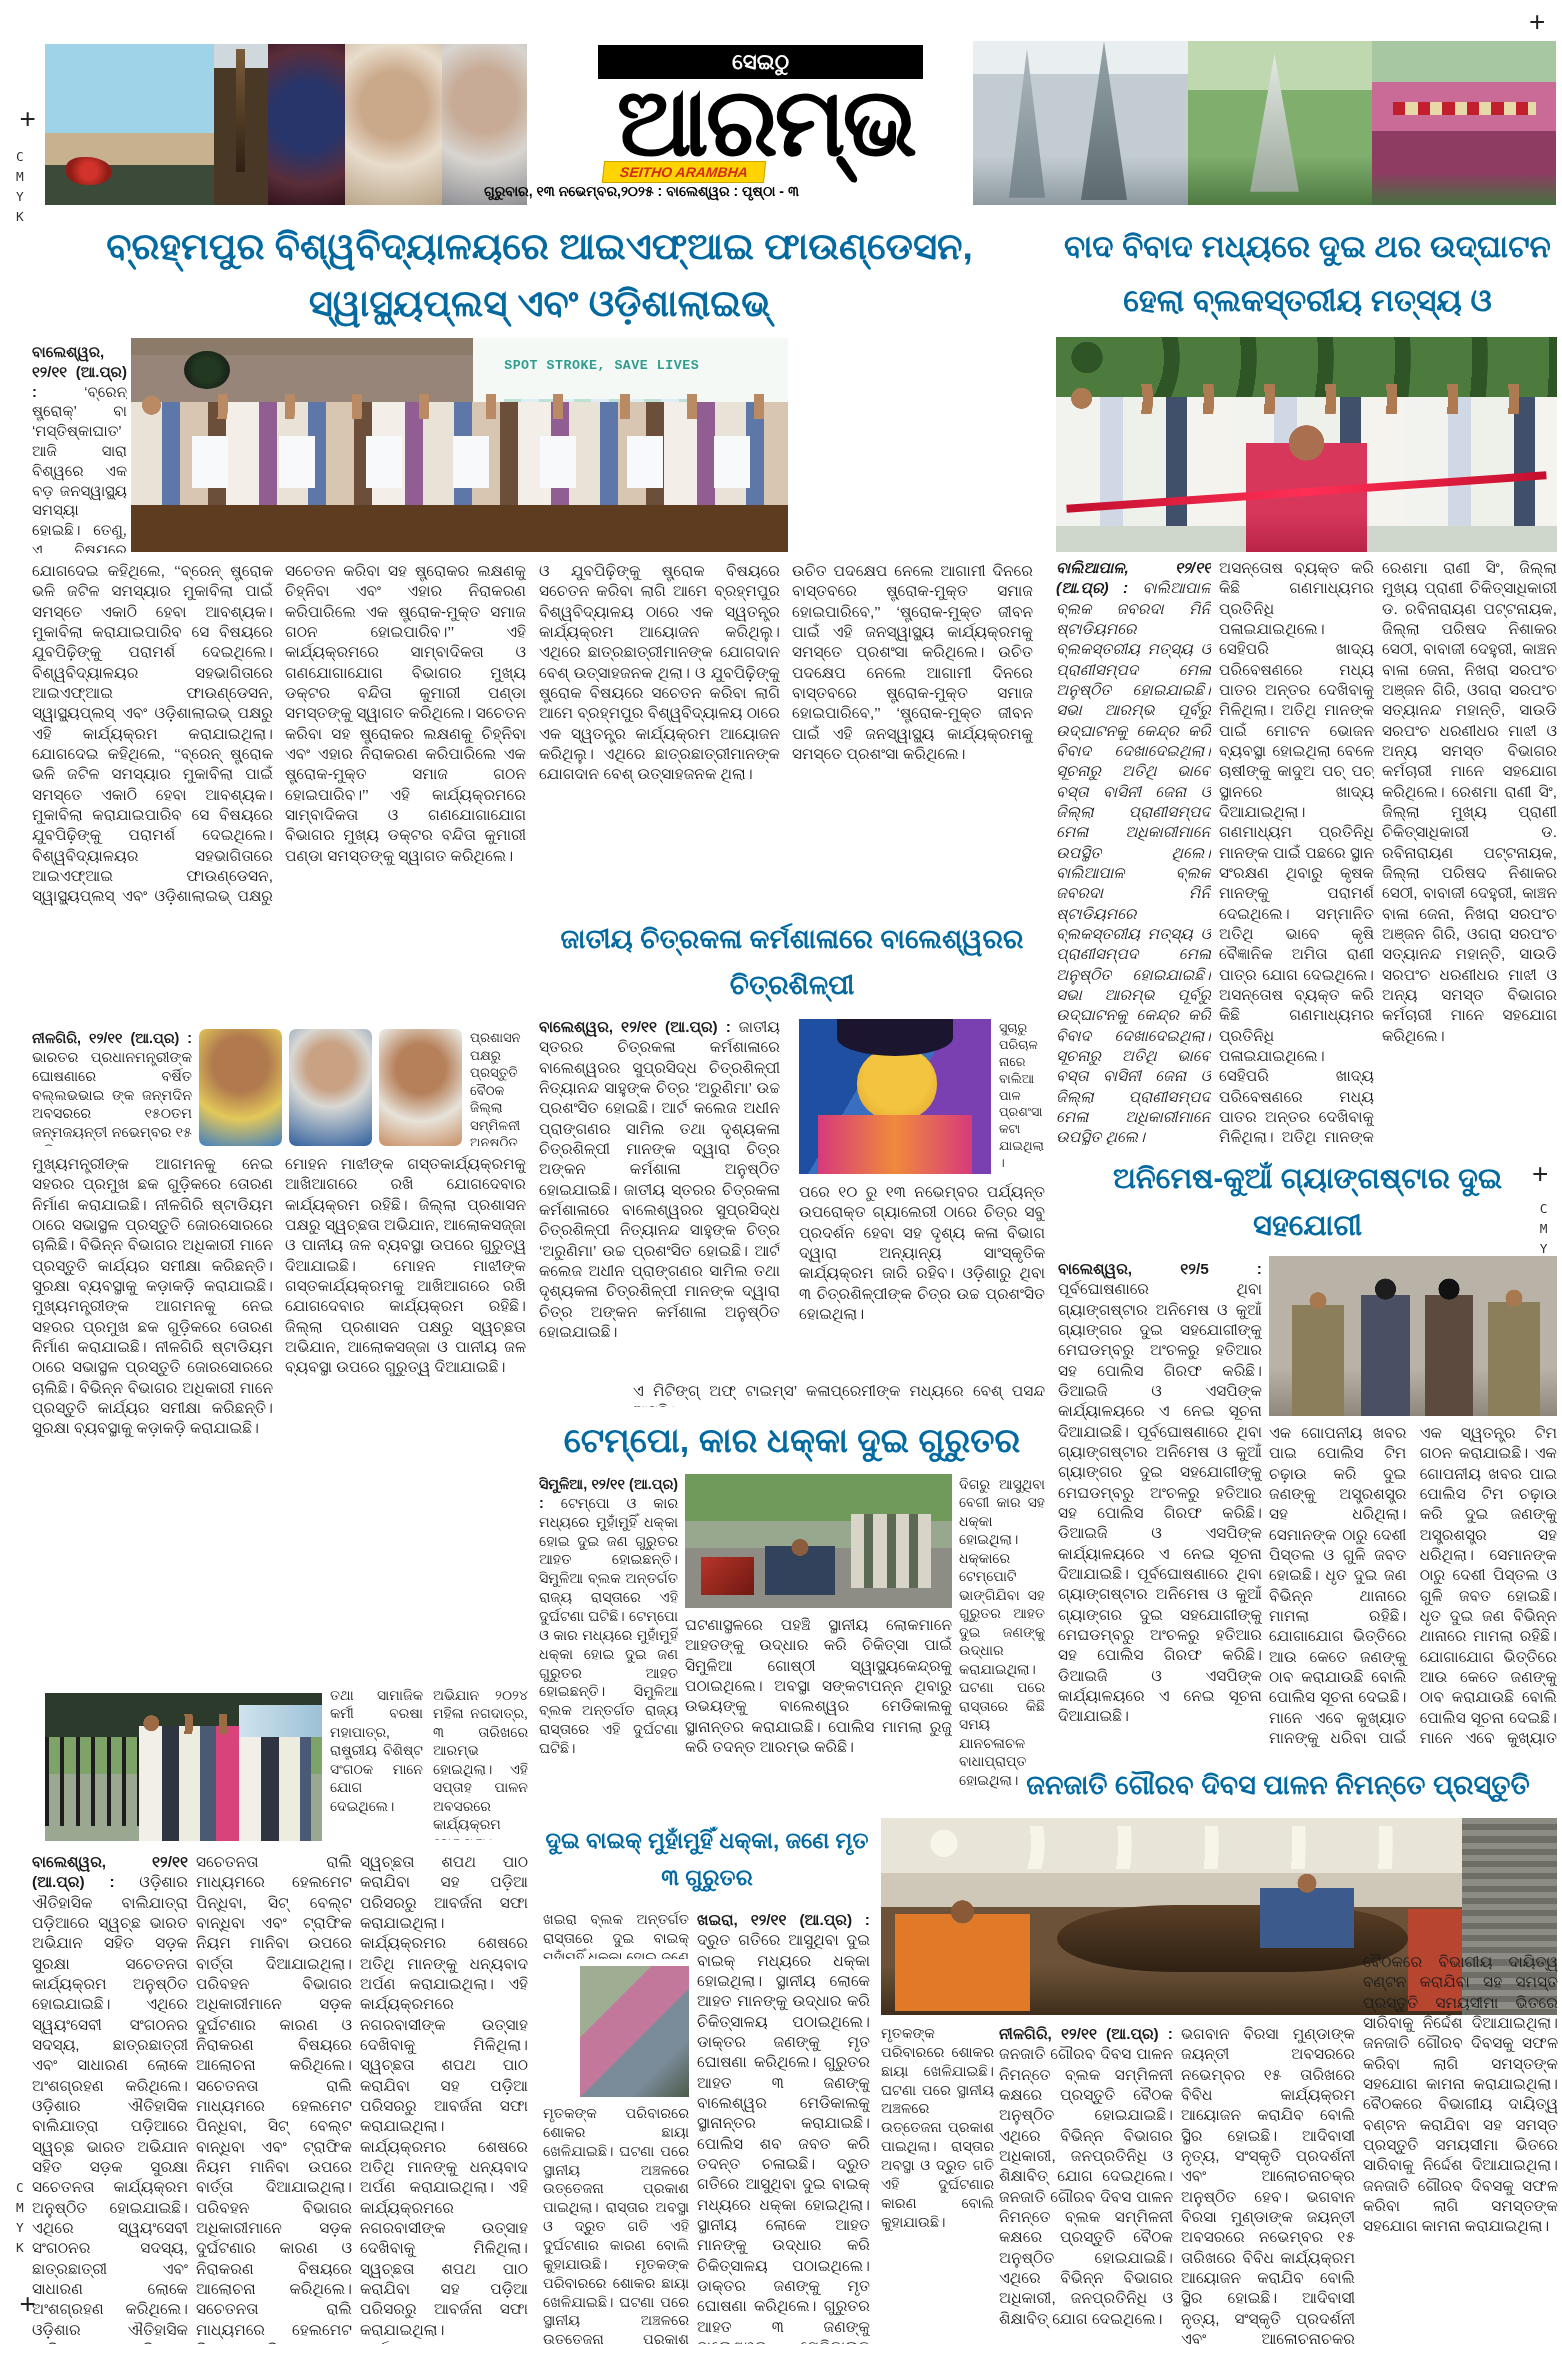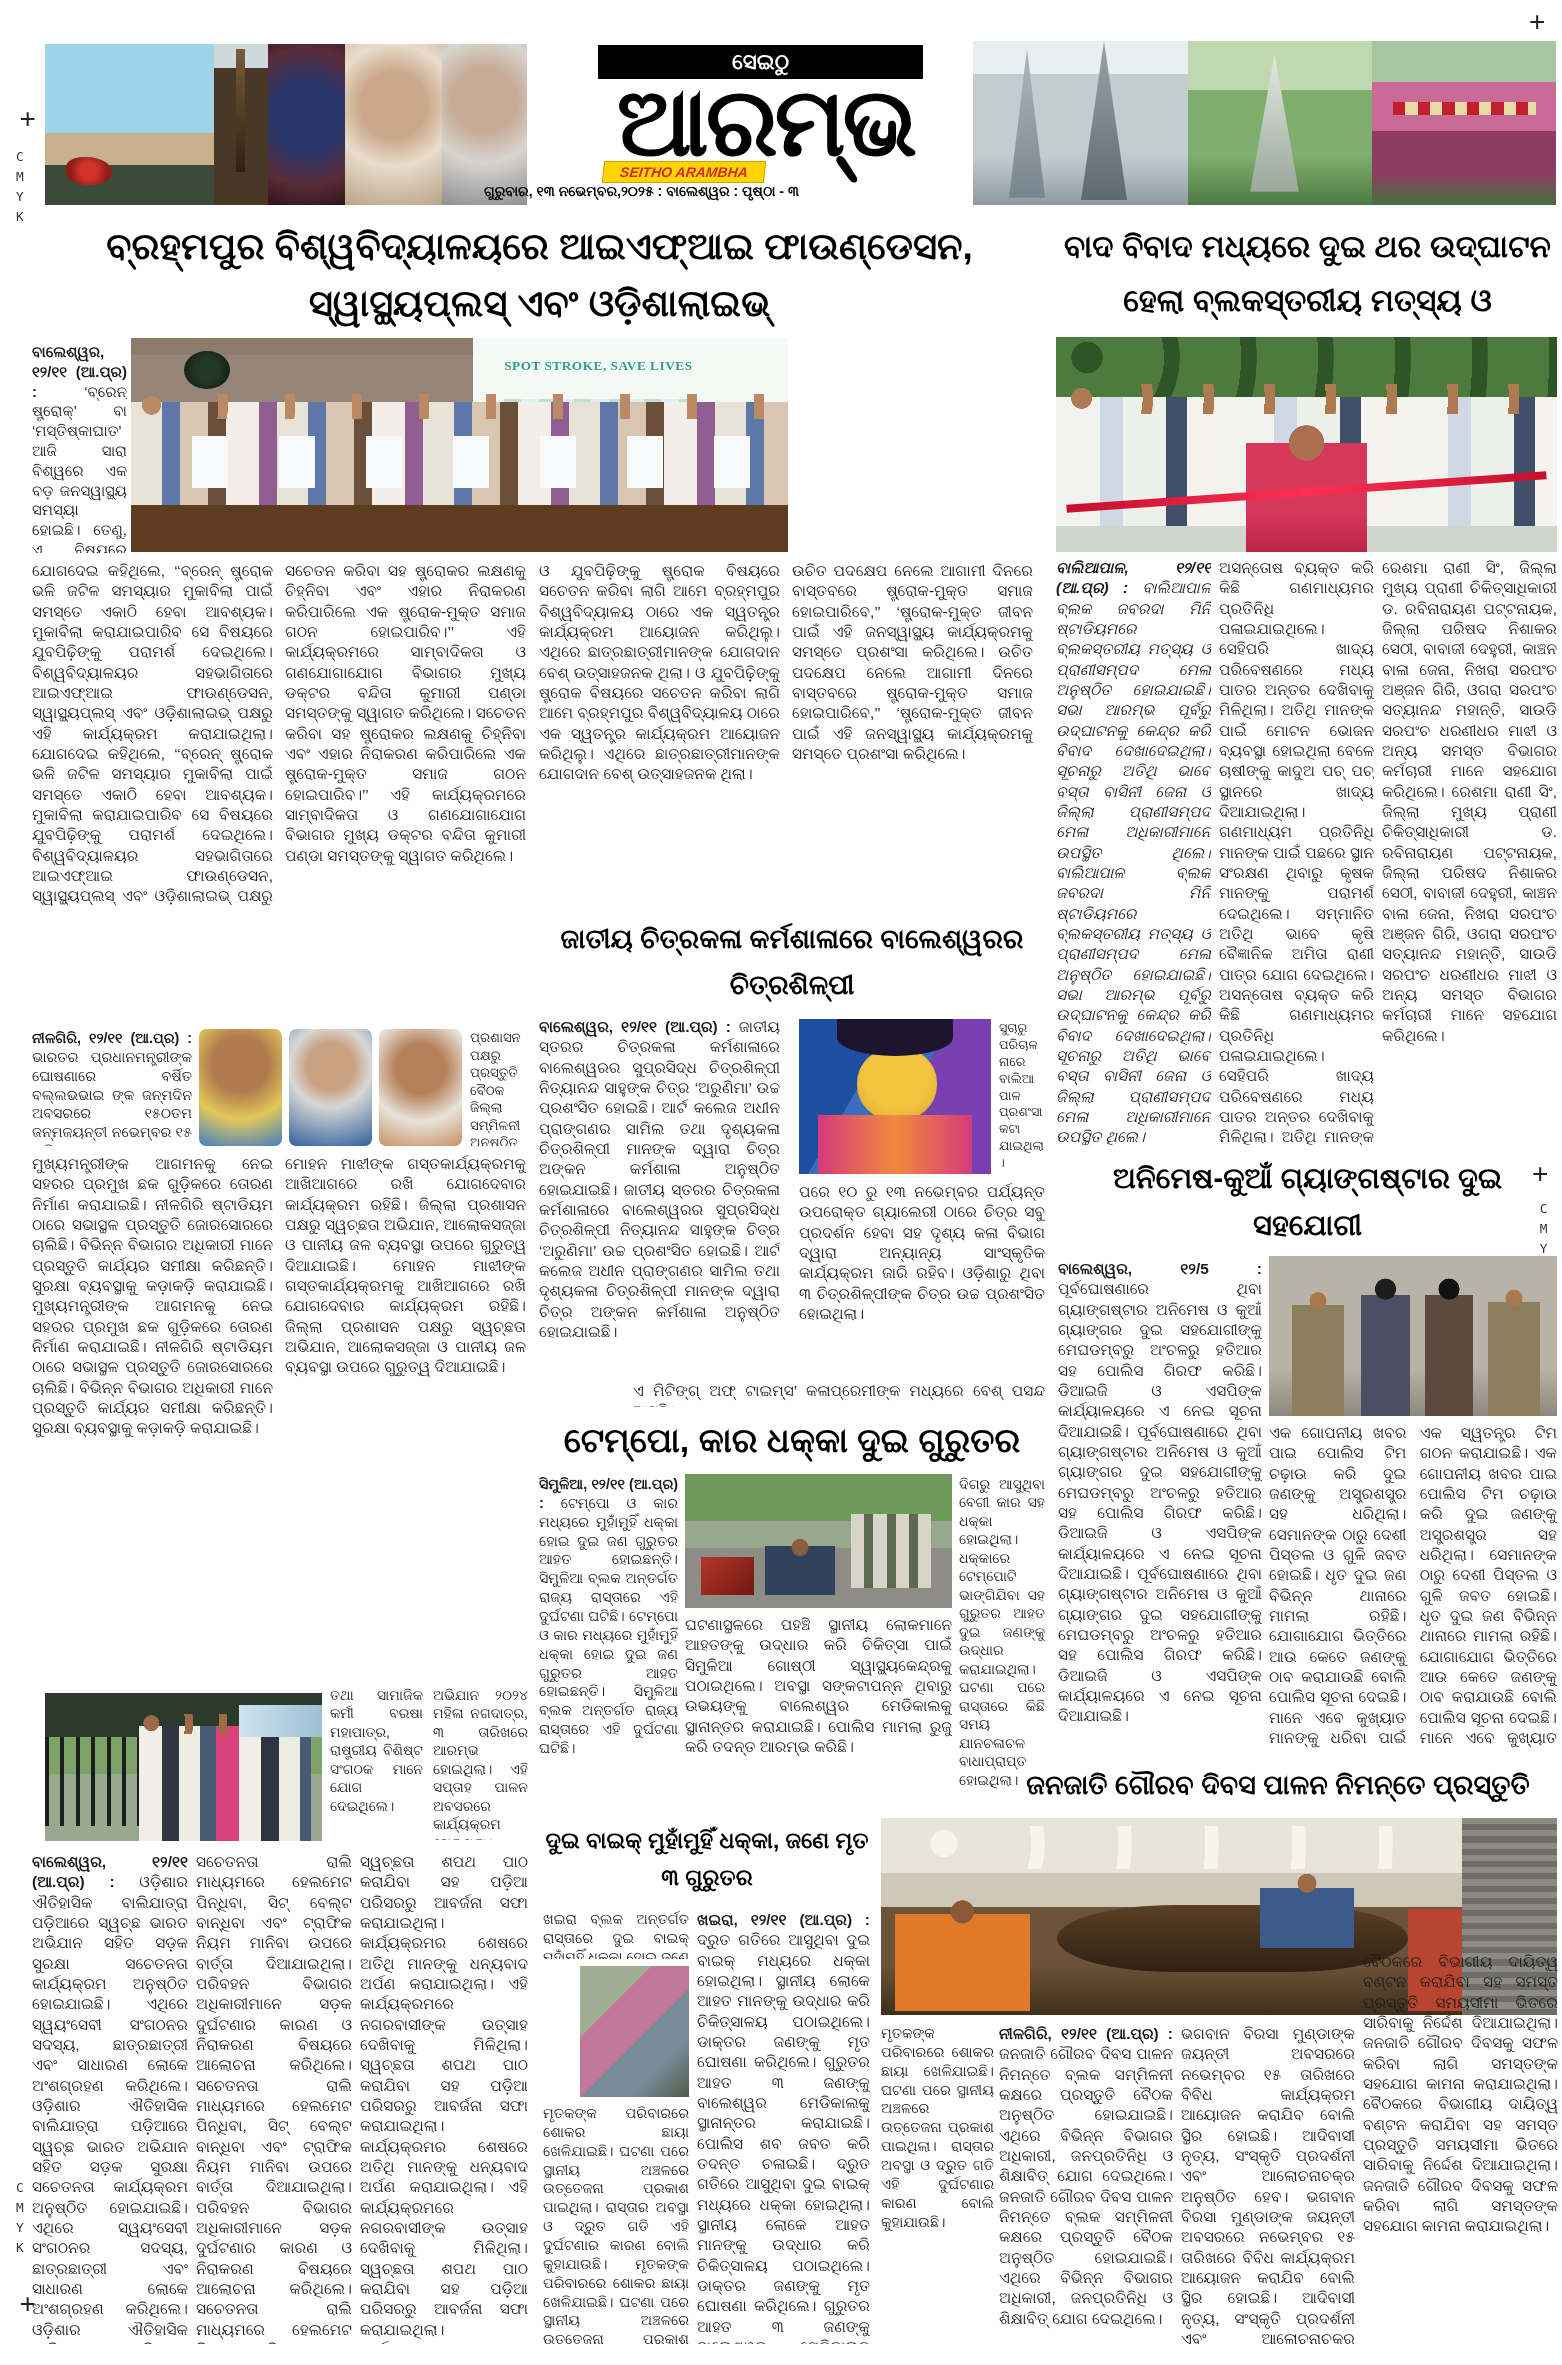--- a/index.html
+++ b/index.html
@@ -1,34 +1,34 @@
 <!DOCTYPE html>
 <html style="font-size:8.2px"><head>
 <meta charset="utf-8">
 <style>
   html,body{margin:0;padding:0;background:#e8e8e8;}
   .page{position:relative;width:1563px;height:2366px;background:#ffffff;overflow:hidden;
         font-family:"Liberation Sans","DejaVu Sans",sans-serif;color:#141414;}
   .abs{position:absolute;}
   .col{position:absolute;overflow:hidden;text-align:justify;font-size:15.4px;line-height:1.32;color:#1a1a1a;word-break:break-word;}
   .col .dl{font-weight:bold;}
-  .hl{position:absolute;font-weight:bold;color:#000000;text-align:center;overflow:hidden;}
+  .hl{position:absolute;font-weight:bold;color:#0369a1;text-align:center;overflow:hidden;}
   .photo{position:absolute;overflow:hidden;background:#ccc;}
   .cmyk{position:absolute;writing-mode:vertical-lr;text-orientation:upright;font-size:12.8px;letter-spacing:5.1px;color:#333;font-family:"DejaVu Sans Mono",monospace;}
   .cross{position:absolute;font-size:28px;font-weight:200;color:#222;line-height:1;}
   
   .kicker-band{position:absolute;background:#000;color:#fff;display:flex;align-items:center;justify-content:center;font-weight:bold;}
   .logo{position:absolute;font-weight:900;color:#000;letter-spacing:-3.1px;line-height:.95;text-align:center;}
   .tagline{position:absolute;background:#ffd400;color:#d42b1e;font-weight:bold;font-style:italic;display:flex;align-items:center;justify-content:center;transform:skewX(-6deg);border:1px solid #caa500;}
   .dateline-top{position:absolute;font-weight:bold;font-size:14px;color:#000;white-space:nowrap;}
   .collage{position:absolute;display:flex;}
   .collage>div{height:100%;}
   
   .scene-screen{position:absolute;background:#f5f9f6;}
-  .scene-screen .screen-txt{position:absolute;left:10%;top:18%;width:85%;font-weight:bold;font-size:13.3px;color:#2f9e8f;letter-spacing:0.5px;font-family:Liberation Serif, serif;}
+  .scene-screen .screen-txt{position:absolute;left:10%;top:18%;width:85%;font-weight:bold;font-size:13.3px;color:#2f9e8f;letter-spacing:0.5px;font-family:Liberation Mono, monospace;}
   .ribbon{position:absolute;height:8.2px;background:linear-gradient(90deg,#c40f2e,#ff2f55,#c40f2e);transform:rotate(-4deg);}
 </style>
 </head>
 <body>
 
 <div class="page">
 
   <div class="cross abs" style="left:19.5px;top:105px;">+</div>
   <div class="cmyk" style="left:12.3px;top:149px;">CMYK</div>
   <div class="cross abs" style="left:1529px;top:7.7px;">+</div>

